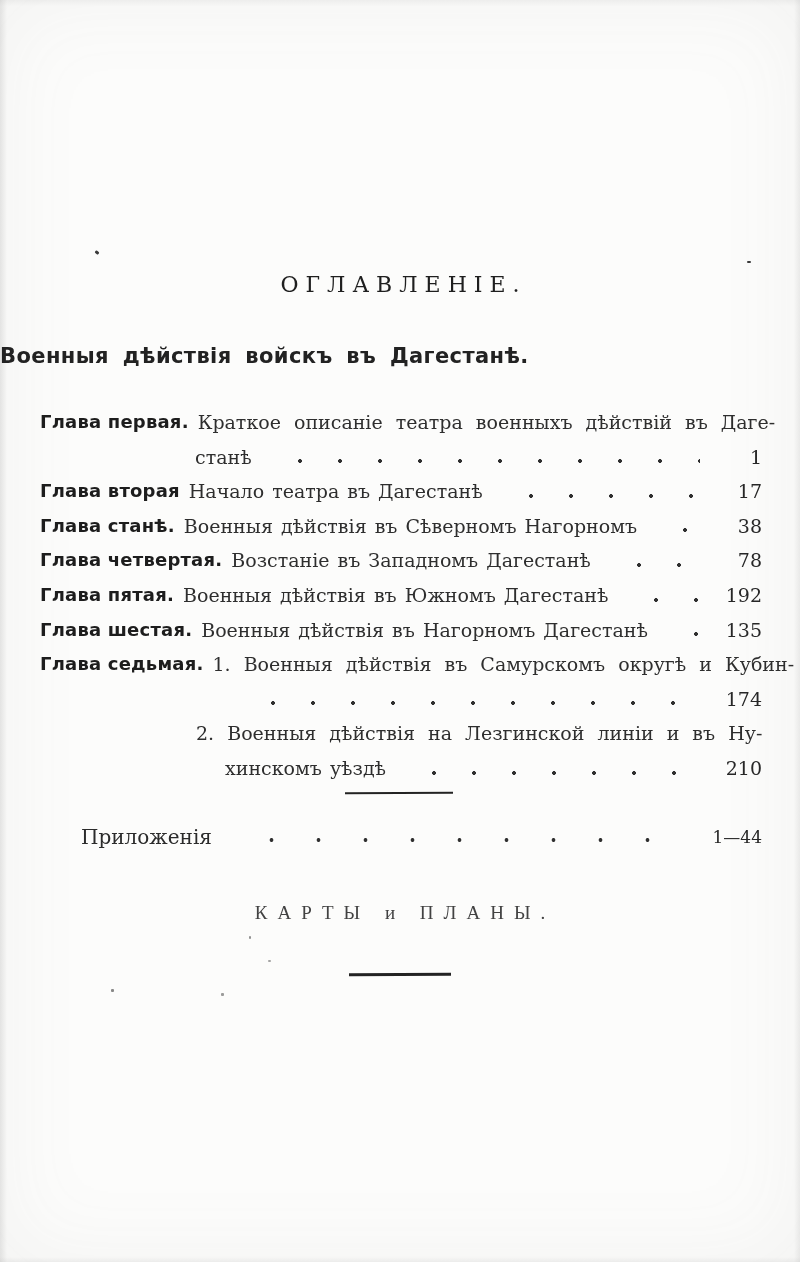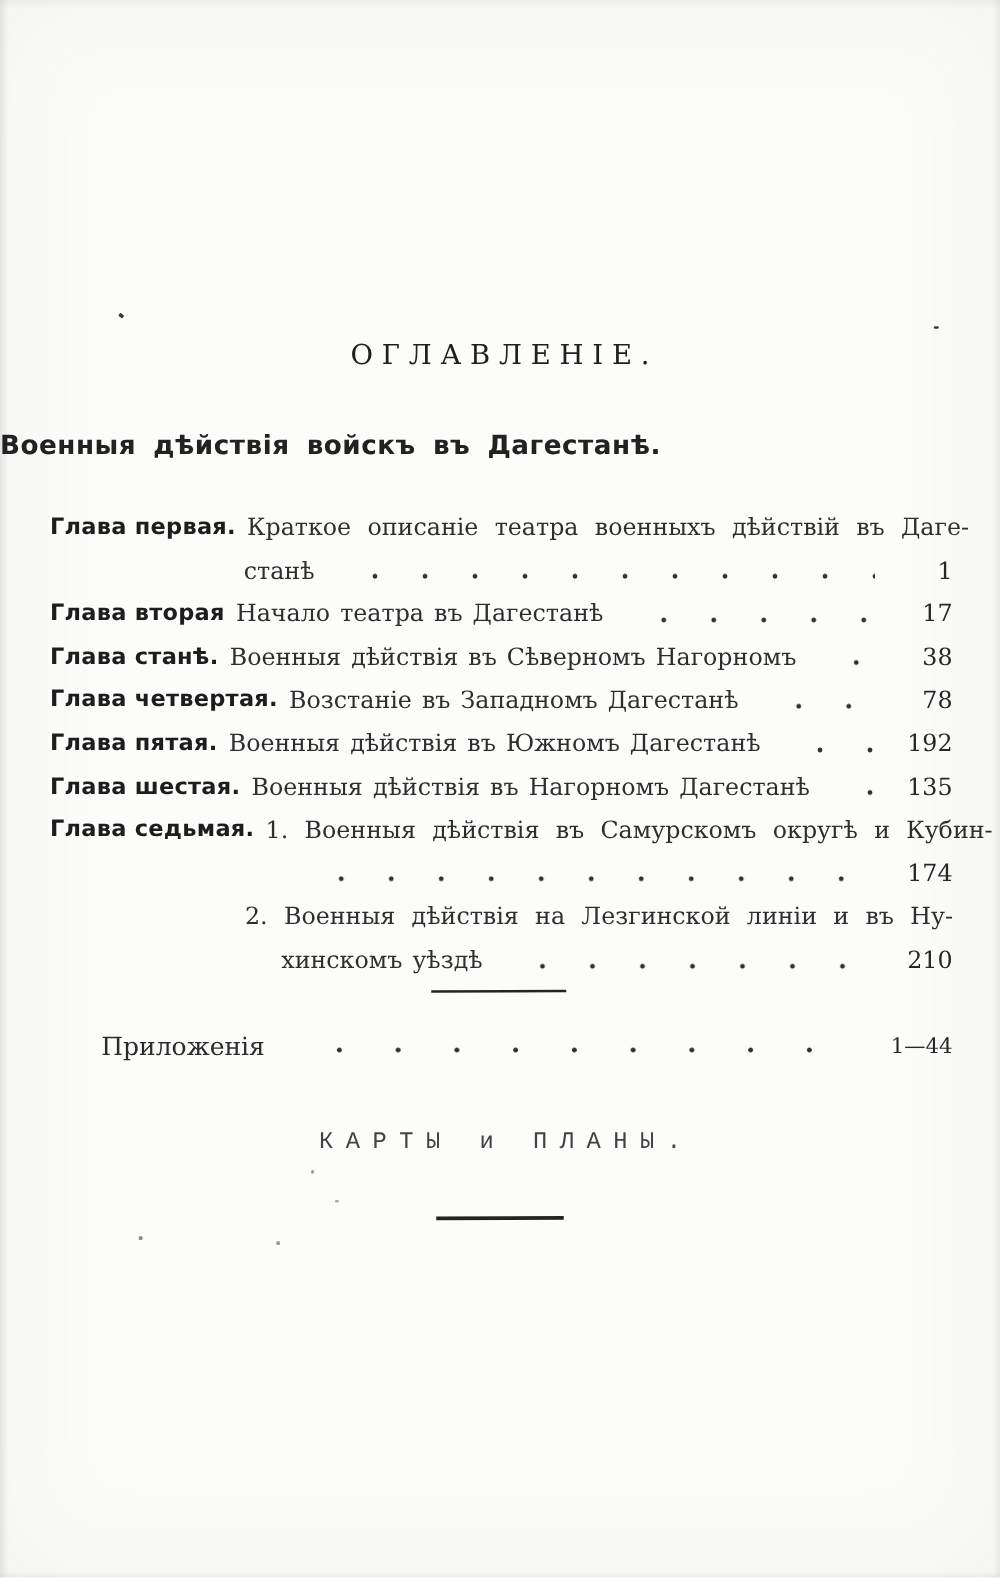--- a/index.html
+++ b/index.html
@@ -93,21 +93,21 @@
   .appendix .fill{
     background-size:47px 6px;
     margin:0 20px 0 30px;
     background-position:6px calc(100% - 9px);
   }
   .appendix .pg{font-size:17px;min-width:64px;}
 
   .maps{
     position:absolute;top:902px;left:0;right:0;
     text-align:center;
-    font-family:Liberation Mono, monospace;
+    font-family:Liberation Serif, serif;
     font-size:19px;color:#333;
     letter-spacing:10px;padding-left:10px;
     opacity:.92;
   }
 </style>
 </head>
 <body>
 
 <div class="page">
 

